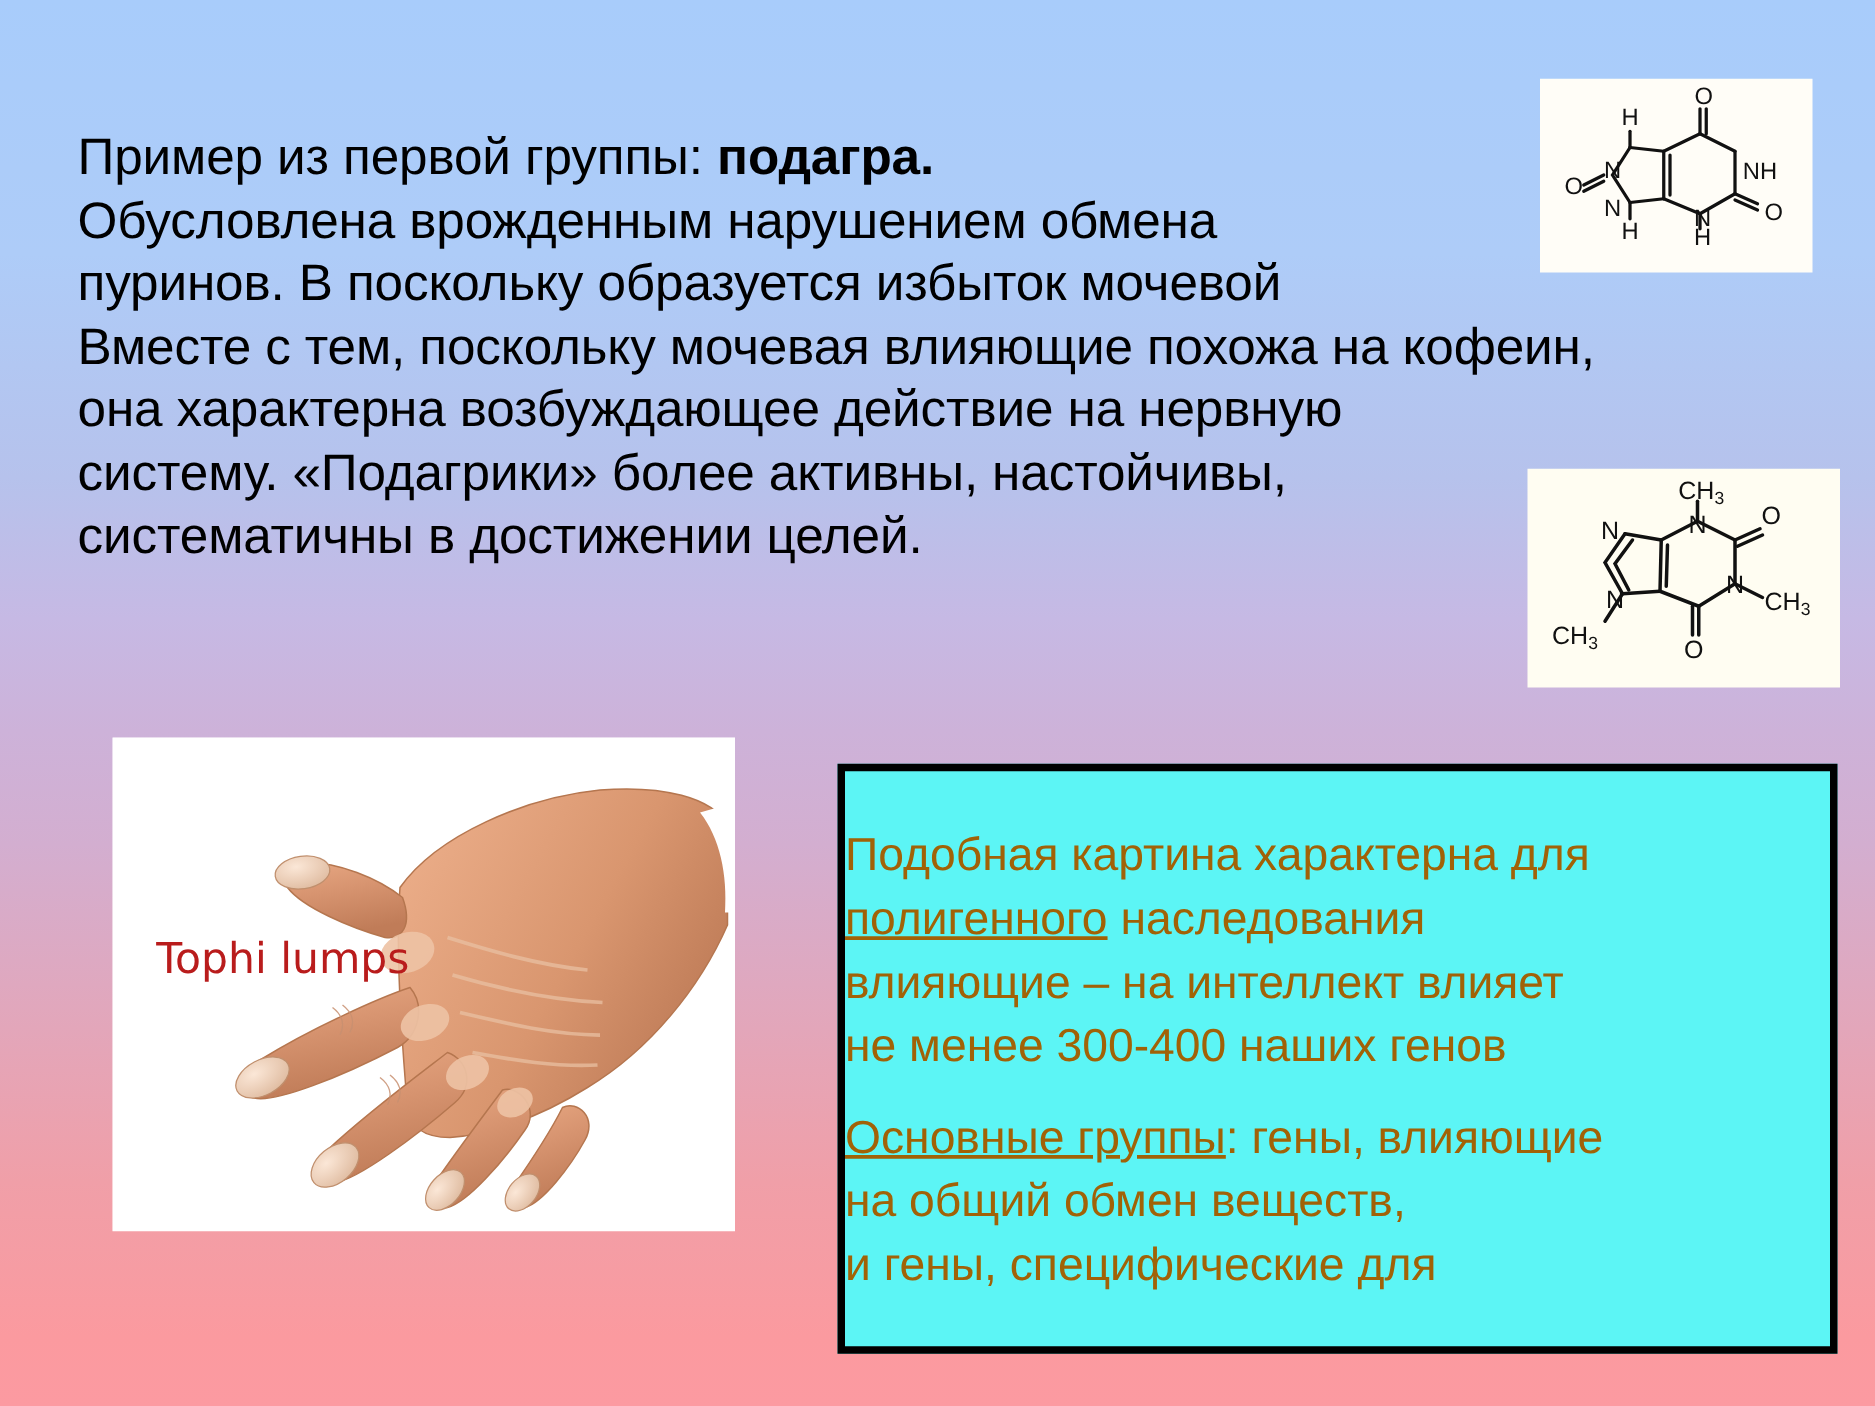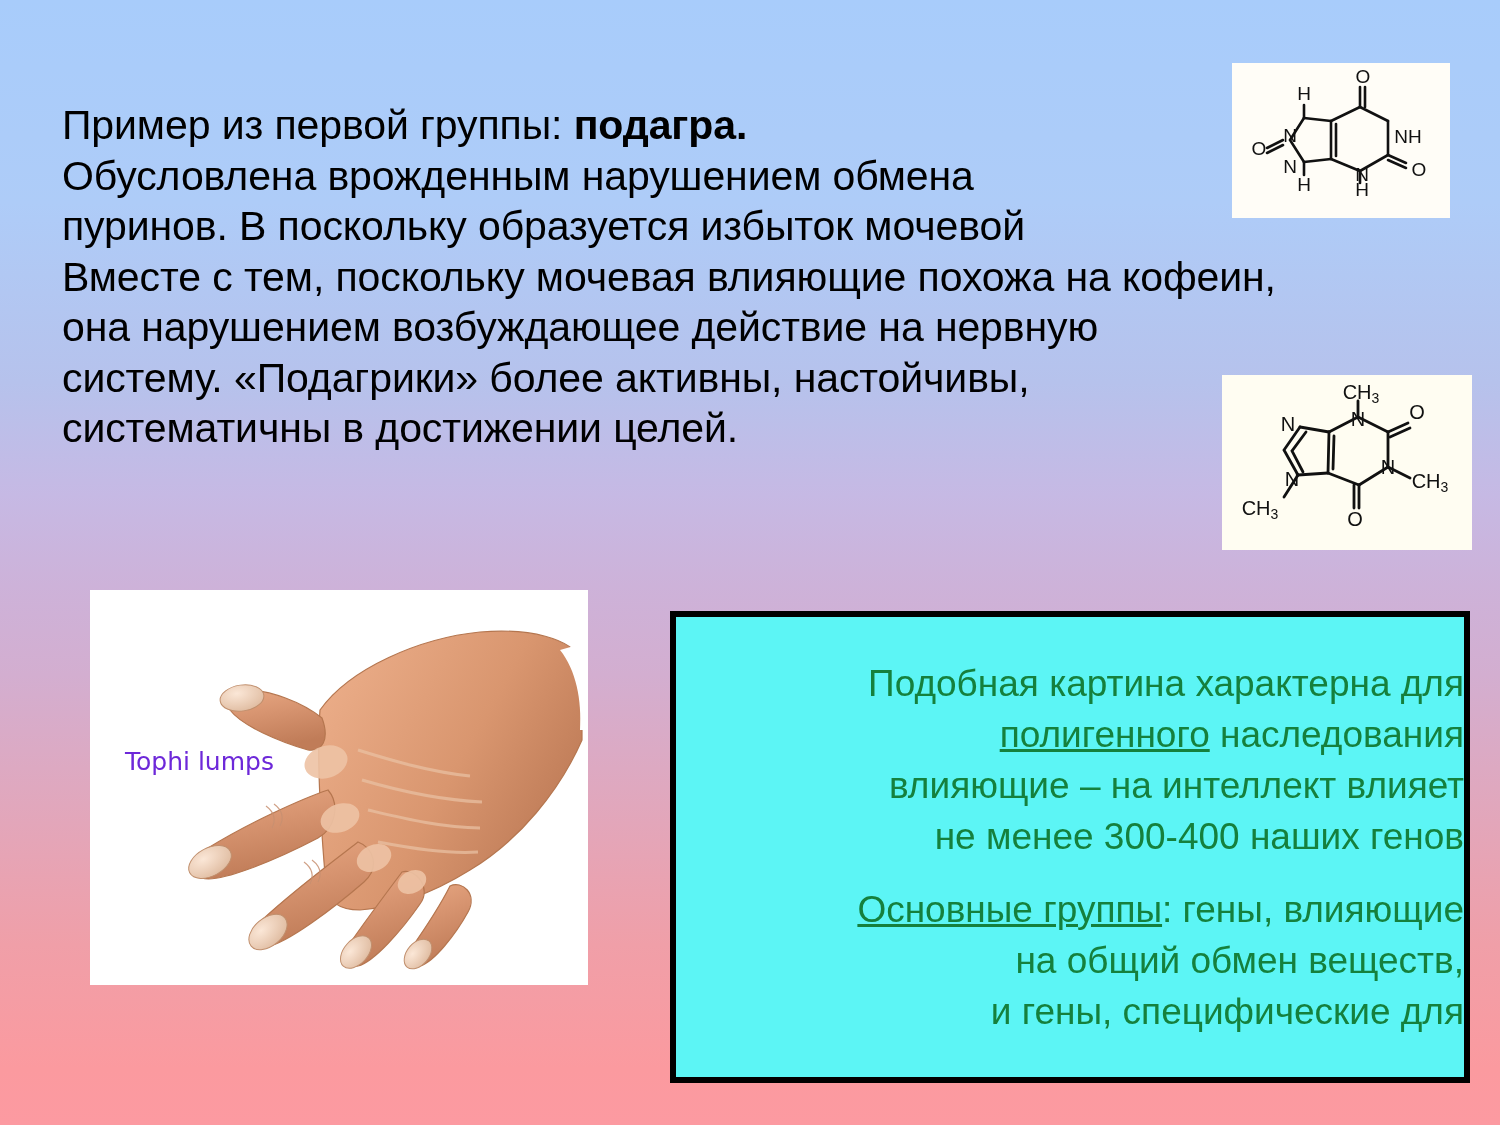--- a/index.html
+++ b/index.html
@@ -73,22 +73,22 @@
     width: 498px;
     height: 395px;
     background: #ffffff;
     overflow: hidden;
   }
   #hand-svg { display: block; width: 100%; height: 100%; }
   #tophi-label {
     position: absolute;
     left: 35px;
     top: 157px;
-    font-size: 25px;
-    color: #6d28d9;
+    font-size: 34px;
+    color: #b91c1c;
     font-family: "DejaVu Sans", sans-serif;
     white-space: nowrap;
   }
 
   
   #cyan-box {
     position: absolute;
     left: 670px;
     top: 611px;
     width: 800px;
@@ -96,41 +96,41 @@
     background: #5cf5f5;
     border: 6px solid #000000;
     box-sizing: border-box;
     display: flex;
     flex-direction: column;
     justify-content: center;
     align-items: center;
   }
   .cyan-para {
     width: 100%;
-    text-align: right;
-    color: #15803d;
+    text-align: left;
+    color: #a16207;
     font-size: 37px;
     line-height: 51px;
     white-space: nowrap;
   }
   #cyan-para-2 { margin-top: 22px; }
   .cyan-para .ln { display: block; }
   .u { text-decoration: underline; text-underline-offset: 2px; }
 </style>
 </head>
 <body>
 
 <div id="slide">
 
   <div id="body-text">
     <span class="ln"><span>Пример из первой группы</span><span>: </span><span class="bold">подагра.</span></span>
     <span class="ln">Обусловлена врожденным нарушением обмена</span>
     <span class="ln">пуринов. В поскольку образуется избыток мочевой</span>
     <span class="ln">Вместе с тем, поскольку мочевая влияющие похожа на кофеин,</span>
-    <span class="ln">она нарушением возбуждающее действие на нервную</span>
+    <span class="ln">она характерна возбуждающее действие на нервную</span>
     <span class="ln">систему. «Подагрики» более активны, настойчивы,</span>
     <span class="ln">систематичны в достижении целей.</span>
   </div>
 
   <div id="uric-acid-image">
     <svg class="mol-svg" viewBox="0 0 218 155" xmlns="http://www.w3.org/2000/svg">
       <g stroke="#111111" stroke-width="2.6" fill="none" stroke-linecap="round">
 
         <path d="M72,55 L58,77 L72,99"></path>
         <path d="M72,55 L99,58"></path>

